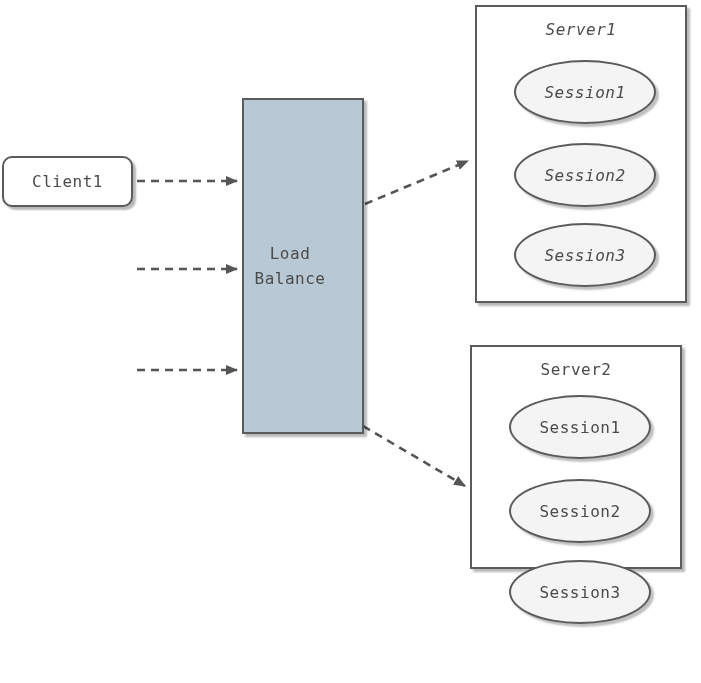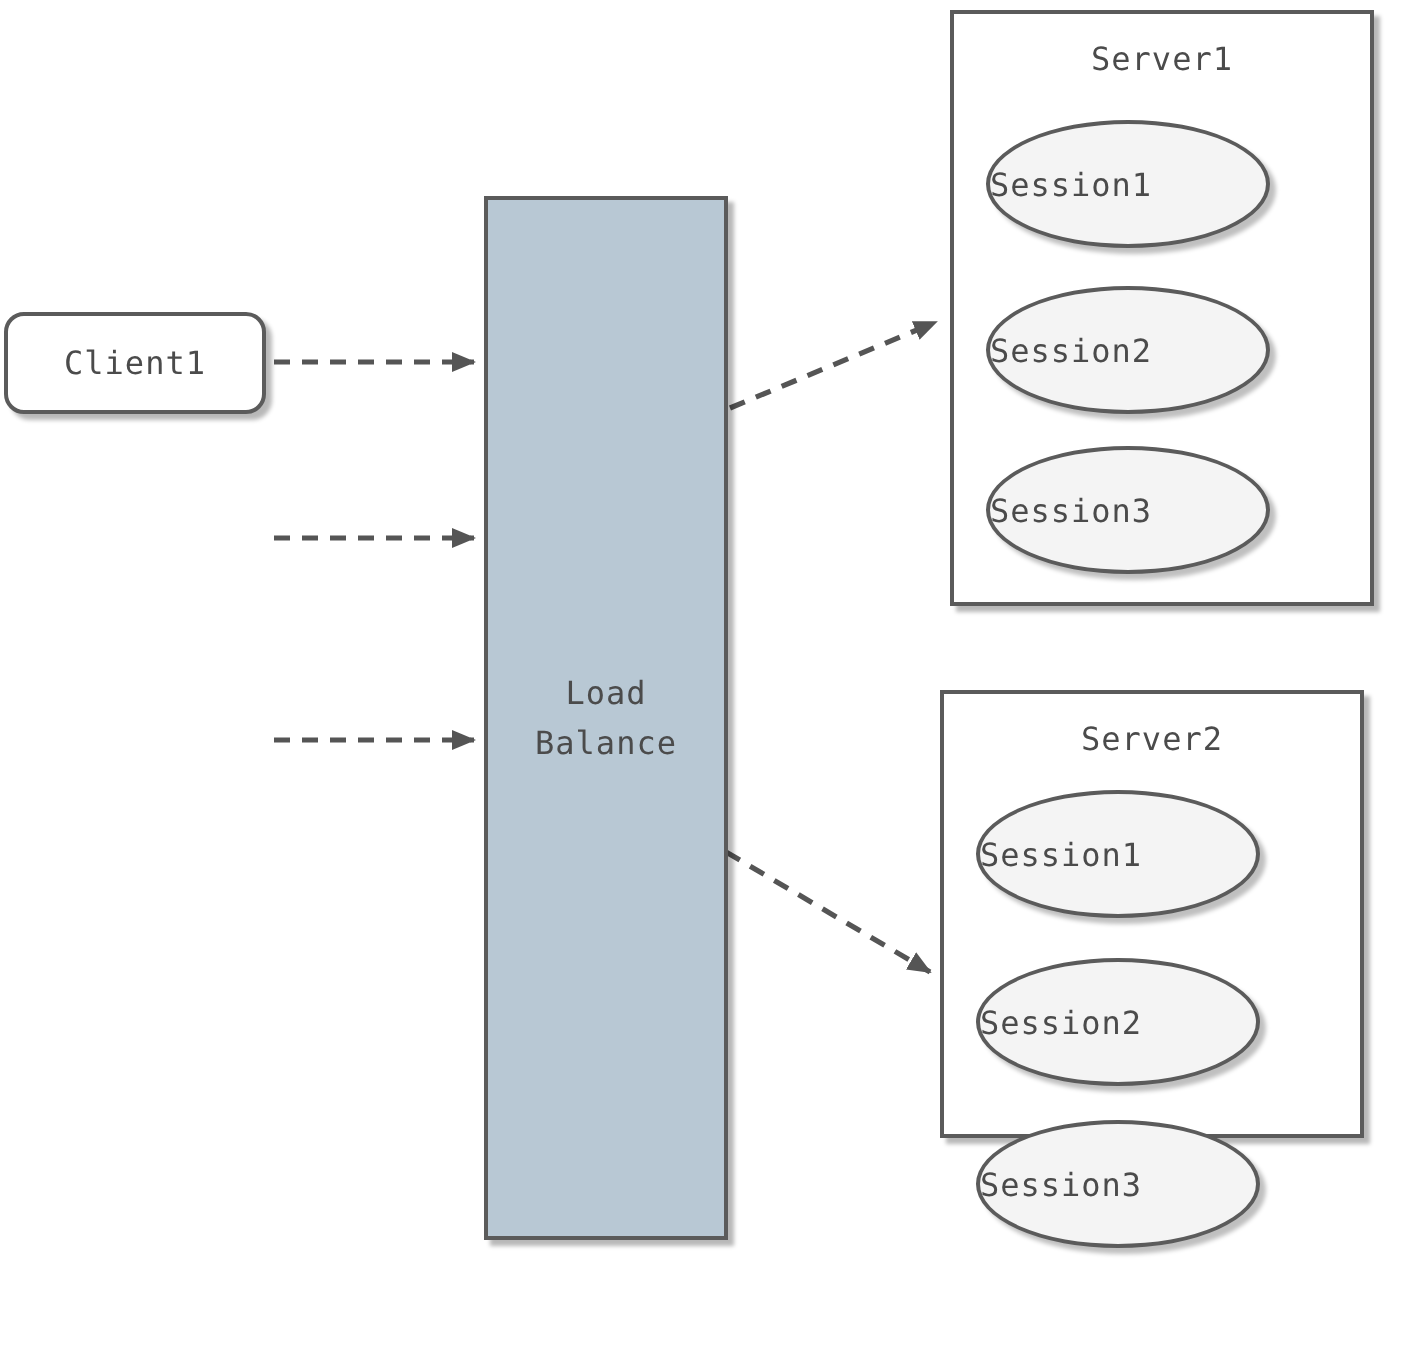--- a/index.html
+++ b/index.html
@@ -49,67 +49,67 @@
     justify-content: center;
   }
   .client1 { left: 2px;  top: 156px; justify-content: center; }
   .client2 { left: 2px;  top: 244px; }
   .client3 { left: 2px;  top: 345px; }
   .lb {
     position: absolute;
     left: 242px;
     top: 98px;
     width: 122px;
-    height: 522px;
+    height: 336px;
     box-sizing: border-box;
     background: var(--load-balancer-fill, #b8c8d4);
     border: 2px solid var(--node-border, #5b5b5b);
     box-shadow: 3px 3px 2px rgba(0,0,0,0.28);
     display: flex;
     align-items: center;
-    justify-content: center;
   }
   .lb-label {
     display: block;
     width: 92px;
     text-align: center;
     line-height: 25px;
   }
   .server {
     position: absolute;
     width: 212px;
     box-sizing: border-box;
     background: #ffffff;
     border: 2px solid var(--node-border, #5b5b5b);
     box-shadow: 3px 3px 2px rgba(0,0,0,0.28);
   }
-  .server1 { left: 475px; top: 5px;   height: 298px; }
+  .server1 { left: 475px; top: 5px;   height: 298px; font-style: italic; }
   .server2 { left: 470px; top: 345px; height: 224px; }
   .server-title {
     position: absolute;
     left: 0;
     top: 13px;
     width: 100%;
     text-align: center;
     font-size: 16px;
     letter-spacing: 0.5px;
     color: var(--node-text, #4b4b4b);
   }
   .session {
     position: absolute;
-    left: 16px;
+    left: 37px;
     width: 142px;
     height: 64px;
     box-sizing: border-box;
     background: var(--session-fill, #f4f4f4);
     border: 2px solid var(--node-border, #5b5b5b);
     border-radius: 50%;
     box-shadow: 3px 3px 2px rgba(0,0,0,0.25);
     display: flex;
     align-items: center;
+    justify-content: center;
   }
   .server1 .sess1 { top: 53px; }
   .server1 .sess2 { top: 136px; }
   .server1 .sess3 { top: 216px; }
   .server2 .sess1 { top: 48px; }
   .server2 .sess2 { top: 132px; }
   .server2 .sess3 { top: 213px; }
   .watermark {
     position: absolute;
     left: 583px;

